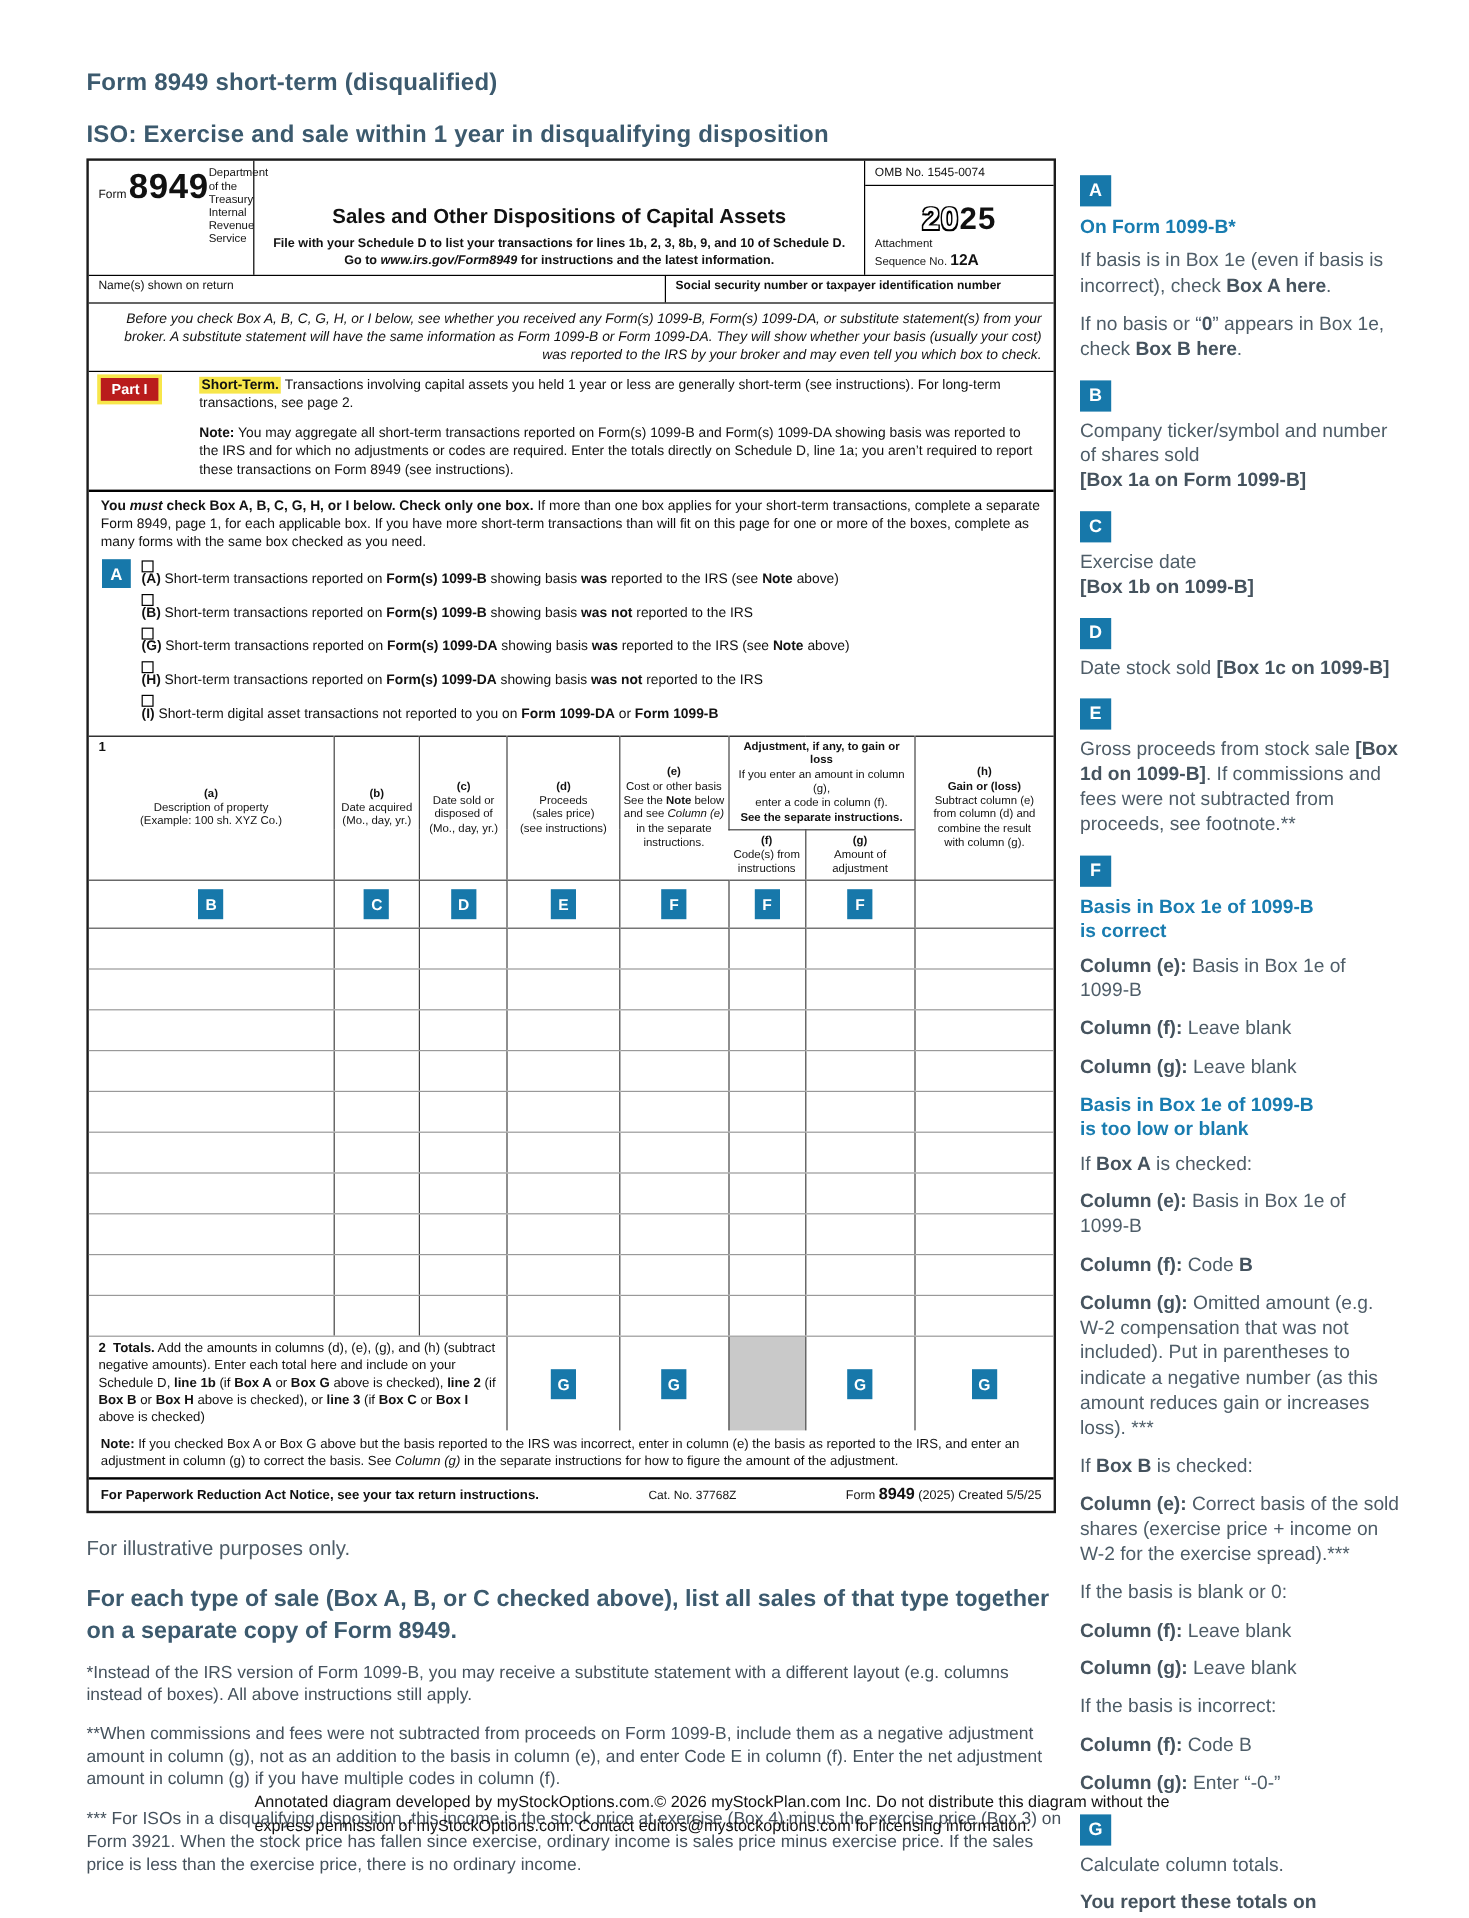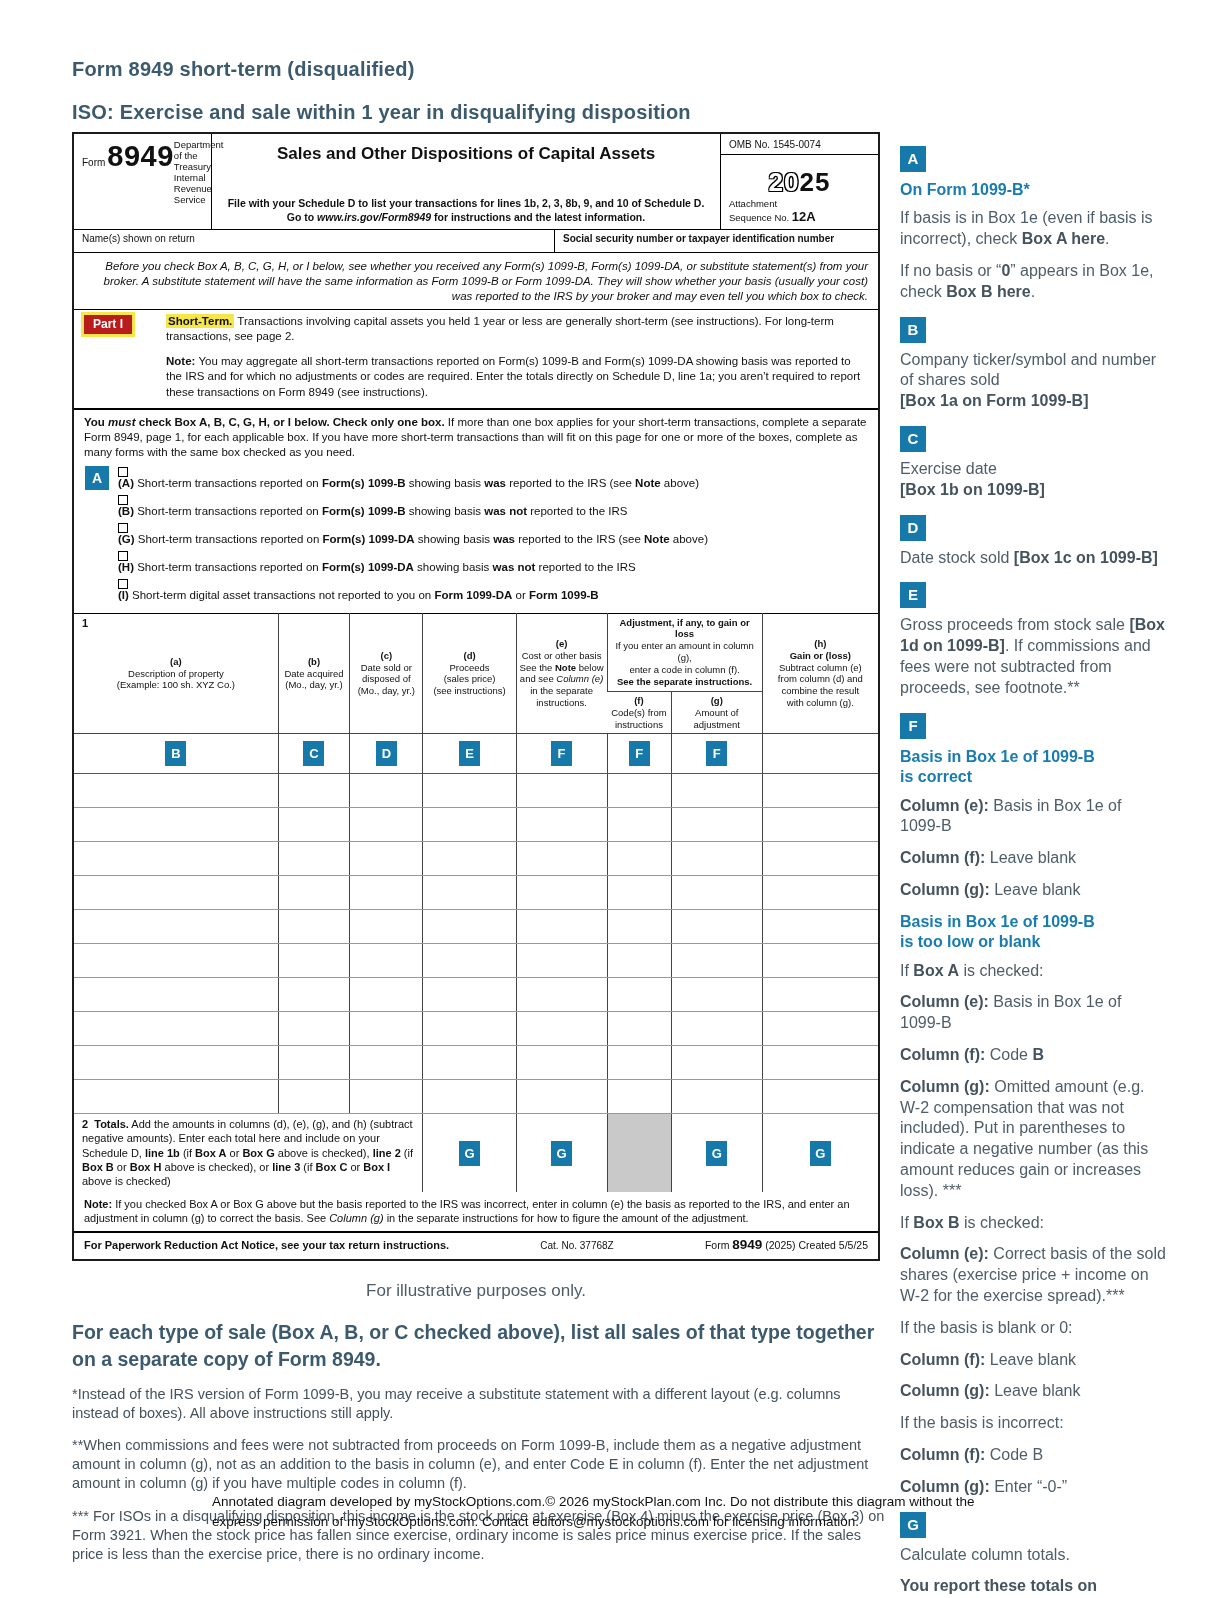--- a/index.html
+++ b/index.html
@@ -12,21 +12,21 @@
   .page-subtitle { font-size:20px; font-weight:bold; color:#3c5a6e; margin-bottom:8px; letter-spacing:.2px; }
 
   
   .form8949 { border:2px solid #1c1c1c; background:#fff; }
   .f-header { display:flex; align-items:stretch; }
   .f-left { width:138px; border-right:1.5px solid #000; padding:6px 6px 4px 8px;
             display:flex; flex-direction:row; justify-content:space-between; }
   .f-formword { font-size:10px; }
   .f-number { font-size:29px; font-weight:bold; letter-spacing:.5px; margin-left:2px; }
   .f-dept { font-size:9.5px; line-height:1.15; }
-  .f-center { flex:1; text-align:center; padding:6px 8px 4px; display:flex; flex-direction:column; justify-content:space-between; }
+  .f-center { flex:1; text-align:center; padding:6px 8px 4px; display:flex; flex-direction:column; justify-content:flex-end; }
   .f-title { font-size:17px; font-weight:bold; margin-top:4px; }
   .f-sub1 { font-size:10.5px; font-weight:bold; margin-top:6px; }
   .f-sub2 { font-size:10.5px; font-weight:bold; margin-top:2px; margin-bottom:2px; }
   .f-right { width:158px; border-left:1.5px solid #000; text-align:left; }
   .f-omb { font-size:10px; padding:5px 8px 4px; border-bottom:1px solid #000; }
   .f-year { font-size:26px; font-weight:bold; text-align:center; padding:1px 0 0; letter-spacing:1px;margin-top:11px; }
   .yr-outline { color:#fff; text-shadow:-1.2px -1.2px 0 #000, 1.2px -1.2px 0 #000, -1.2px 1.2px 0 #000, 1.2px 1.2px 0 #000; }
   .f-att { font-size:9.5px; line-height:1.2; padding:0 8px 4px; }
   .f-att b { font-size:13px; }
 
@@ -70,21 +70,21 @@
   .gray-cell { background:#c9c9c9; }
 
   .f-note2 { font-size:11px; line-height:1.3; padding:5px 10px 6px; }
   .f-footer { display:flex; justify-content:space-between; align-items:baseline;
               border-top:2.5px solid #000; padding:4px 10px 7px; }
   .f-footer .fp { font-size:11px; font-weight:bold; }
   .f-footer .cat { font-size:10px; }
   .f-footer .ff { font-size:10.5px; }
   .f-footer .ff b { font-size:13.5px; }
 
-  .illustrative { text-align:center; font-size:17px; color:#4e5d68; margin-top:20px; }
+  .illustrative { text-align:left; font-size:17px; color:#4e5d68; margin-top:20px; }
   .cta-heading { font-size:19.5px; font-weight:bold; color:#3c5a6e; line-height:1.35; margin-top:18px; }
   .footnote { font-size:14.5px; color:#45525d; line-height:1.32; margin-top:13px; width:816px; }
 
   
   .sidebar { position:absolute; left:900px; top:146px; width:266px; color:#4e5d68; font-size:16px; line-height:1.3; }
   .anno { margin-bottom:4px; }
   .anno .badge.side { margin-bottom:7px; }
   .anno-head { font-size:16px; font-weight:bold; color:#187cb0; margin:1px 0 8px; line-height:1.28; }
   .anno p { margin-bottom:11px; }
   .anno p b { color:#45535e; }

